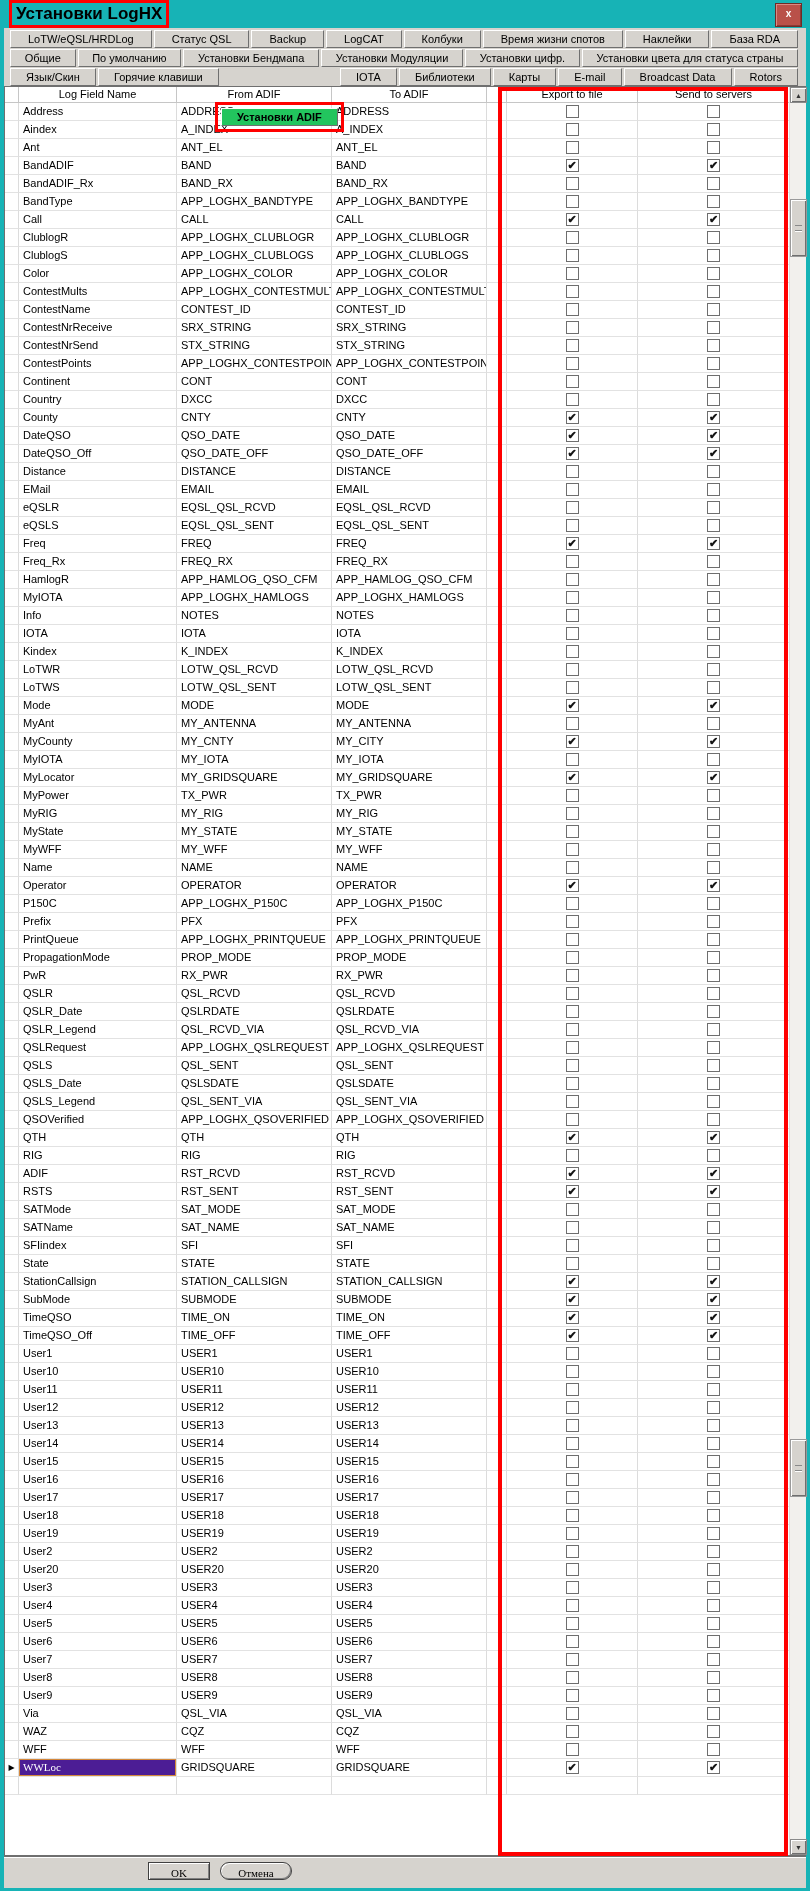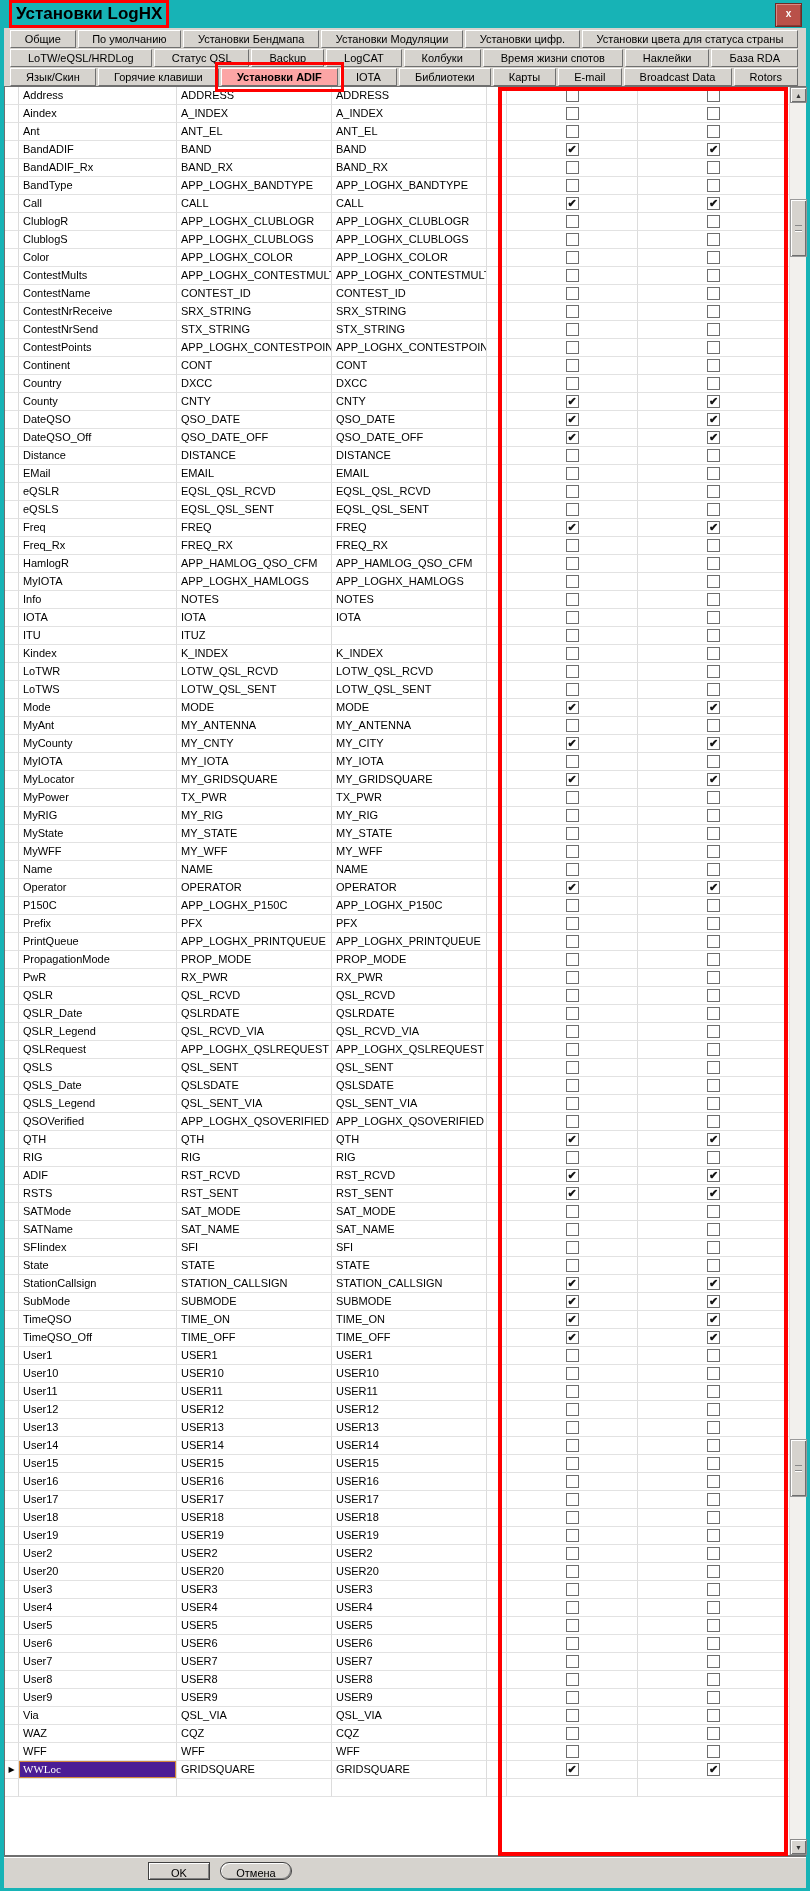--- a/index.html
+++ b/index.html
@@ -6,21 +6,21 @@
   body{width:810px;height:1891px;position:relative;font-family:"Liberation Sans",sans-serif;background:#d6d3ce;overflow:hidden;}
   .dialog{position:absolute;inset:0;background:#d6d3ce;border-left:4px solid #17b3b6;border-right:4px solid #17b3b6;border-bottom:4px solid #17b3b6;box-sizing:border-box;}
   
   .titlebar{height:28px;background:#17b3b6;position:relative;display:flex;align-items:center;}
   .title-text{display:inline-block;margin-left:12px;font-size:17px;font-weight:bold;color:#000;outline:3px solid #ff0000;outline-offset:4px;background:transparent;line-height:14px;}
   .close-btn{position:absolute;right:4px;top:3px;width:25px;height:22px;background:#b95149;border:1px solid #6e2b27;box-shadow:inset 1px 1px 0 #d98a84, inset -1px -1px 0 #8a3b36;color:#fff;font-size:10px;font-weight:bold;text-align:center;line-height:20px;cursor:default;}
   
   .tabstrip{height:58px;padding-top:2px;box-sizing:border-box;}
   .tab-row{display:flex;padding:0 6px;height:18px;margin-bottom:1px;}
   .tab{flex:1 1 auto;height:18px;line-height:16px;box-sizing:border-box;font-size:11px;text-align:center;padding:0 5px;background:#d6d3ce;border:1px solid;border-color:#ffffff #6f6f6f #6f6f6f #ffffff;margin-right:2px;white-space:nowrap;overflow:hidden;}
-  .tab.active{font-weight:bold;background:#fca5a5;position:relative;z-index:10;outline:3px solid #ff0000;outline-offset:3px;}
+  .tab.active{font-weight:bold;background:#22c55e;position:relative;z-index:10;outline:3px solid #ff0000;outline-offset:3px;margin-top:40px;}
   
   .table-area{position:relative;height:1771px;background:#ffffff;border-top:1px solid #6f6f6f;border-left:1px solid #6f6f6f;border-bottom:2px solid #6f6f6f;box-sizing:border-box;}
   .grid{width:785px;}
   .hdr,.row{display:grid;grid-template-columns:14px 158px 155px 155px 20px 131px 152px;}
   .hdr{height:16px;}
   .hdr .hc{border-right:1px solid #c6c6c6;border-bottom:1px solid #c6c6c6;font-size:11px;text-align:center;line-height:15px;overflow:hidden;white-space:nowrap;background:#fff;color:#000;}
   .row{height:18px;}
   .c{border-right:1px solid #dcdcdc;border-bottom:1px solid #e2e2e2;font-size:11px;line-height:17px;overflow:hidden;white-space:nowrap;background:#fff;color:#000;box-sizing:border-box;}
   .c.txt{padding-left:4px;}
   .c.ind{font-size:8px;line-height:18px;text-align:center;color:#000;}
@@ -34,68 +34,77 @@
   .sb-up{top:0;}
   .sb-down{bottom:0;}
   .sb-thumb{position:absolute;left:0;width:17px;height:58px;background:#d6d3ce;border:1px solid #9a9a9a;box-sizing:border-box;box-shadow:inset 1px 1px 0 #ffffff, inset -1px -1px 0 #6f6f6f;}
   .sb-thumb::after{content:"";position:absolute;left:4px;right:4px;top:50%;margin-top:-3px;height:4px;border-top:1px solid #8a8a8a;border-bottom:1px solid #8a8a8a;box-shadow:0 1px 0 #fff;}
   .thumb-1{top:112px;}
   .thumb-2{top:1352px;}
   
   .anno-cols{position:absolute;left:493px;top:0px;width:290px;height:1769px;border:4px solid #ff0000;box-sizing:border-box;pointer-events:none;z-index:40;}
   
   .footer{position:relative;height:30px;background:#d6d3ce;border-top:1px solid #ffffff;}
-  .btn{position:absolute;top:4px;height:18px;background:#d6d3ce;border:1px solid #404040;box-sizing:border-box;box-shadow:inset 1px 1px 0 #ffffff, inset -1px -1px 0 #808080;font-size:11px;color:#000;text-align:center;line-height:21px;}
+  .btn{position:absolute;top:4px;height:18px;background:#d6d3ce;border:1px solid #404040;box-sizing:border-box;box-shadow:inset 1px 1px 0 #ffffff, inset -1px -1px 0 #808080;font-size:11px;color:#000;text-align:center;line-height:21px;font-family:Liberation Serif, serif;}
   .btn-ok{left:144px;width:62px;}
   .btn-cancel{left:216px;width:72px;border-radius:11px;}
 </style>
 </head>
 <body>
 
 <div class="dialog">
 
   <div class="titlebar">
     <span class="title-text">Установки LogHX</span>
     <div class="close-btn">x</div>
   </div>
 
   <div class="tabstrip">
     <div class="tab-row">
-        <div class="tab">Общие</div>
-        <div class="tab">По умолчанию</div>
-        <div class="tab">Установки Бендмапа</div>
-        <div class="tab">Установки Модуляции</div>
-        <div class="tab">Установки цифр.</div>
-        <div class="tab">Установки цвета для статуса страны</div>
-      </div>
-    <div class="tab-row">
         <div class="tab">LoTW/eQSL/HRDLog</div>
         <div class="tab">Статус QSL</div>
         <div class="tab">Backup</div>
         <div class="tab">LogCAT</div>
         <div class="tab">Колбуки</div>
         <div class="tab">Время жизни спотов</div>
         <div class="tab">Наклейки</div>
         <div class="tab">База RDA</div>
+      </div>
+    <div class="tab-row">
+        <div class="tab">Общие</div>
+        <div class="tab">По умолчанию</div>
+        <div class="tab">Установки Бендмапа</div>
+        <div class="tab">Установки Модуляции</div>
+        <div class="tab">Установки цифр.</div>
+        <div class="tab">Установки цвета для статуса страны</div>
       </div>
     <div class="tab-row">
         <div class="tab">Язык/Скин</div>
         <div class="tab">Горячие клавиши</div>
         <div class="tab active">Установки ADIF</div>
         <div class="tab">IOTA</div>
         <div class="tab">Библиотеки</div>
         <div class="tab">Карты</div>
         <div class="tab">E-mail</div>
         <div class="tab">Broadcast Data</div>
         <div class="tab">Rotors</div>
       </div>
   </div>
 
   <div class="table-area">
     <div class="grid">
+      <div class="hdr">
+        <div class="hc"></div>
+        <div class="hc">Log Field Name</div>
+        <div class="hc">From ADIF</div>
+        <div class="hc">To ADIF</div>
+        <div class="hc"></div>
+        <div class="hc">Export to file</div>
+        <div class="hc">Send to servers</div>
+      </div>
       <div id="rows">
           <div class="row">
             <div class="c ind"></div>
             <div class="c txt">Address</div>
             <div class="c txt">ADDRESS</div>
             <div class="c txt">ADDRESS</div>
             <div class="c"></div>
             <div class="c cbc">
               <div class="cb"></div>
             </div>
@@ -489,33 +498,20 @@
             </div>
             <div class="c cbc">
               <div class="cb"></div>
             </div>
           </div>
           <div class="row">
             <div class="c ind"></div>
             <div class="c txt">IOTA</div>
             <div class="c txt">IOTA</div>
             <div class="c txt">IOTA</div>
-            <div class="c"></div>
-            <div class="c cbc">
-              <div class="cb"></div>
-            </div>
-            <div class="c cbc">
-              <div class="cb"></div>
-            </div>
-          </div>
-          <div class="row">
-            <div class="c ind"></div>
-            <div class="c txt">ITU</div>
-            <div class="c txt">ITUZ</div>
-            <div class="c txt"></div>
             <div class="c"></div>
             <div class="c cbc">
               <div class="cb"></div>
             </div>
             <div class="c cbc">
               <div class="cb"></div>
             </div>
           </div>
           <div class="row">
             <div class="c ind"></div>

